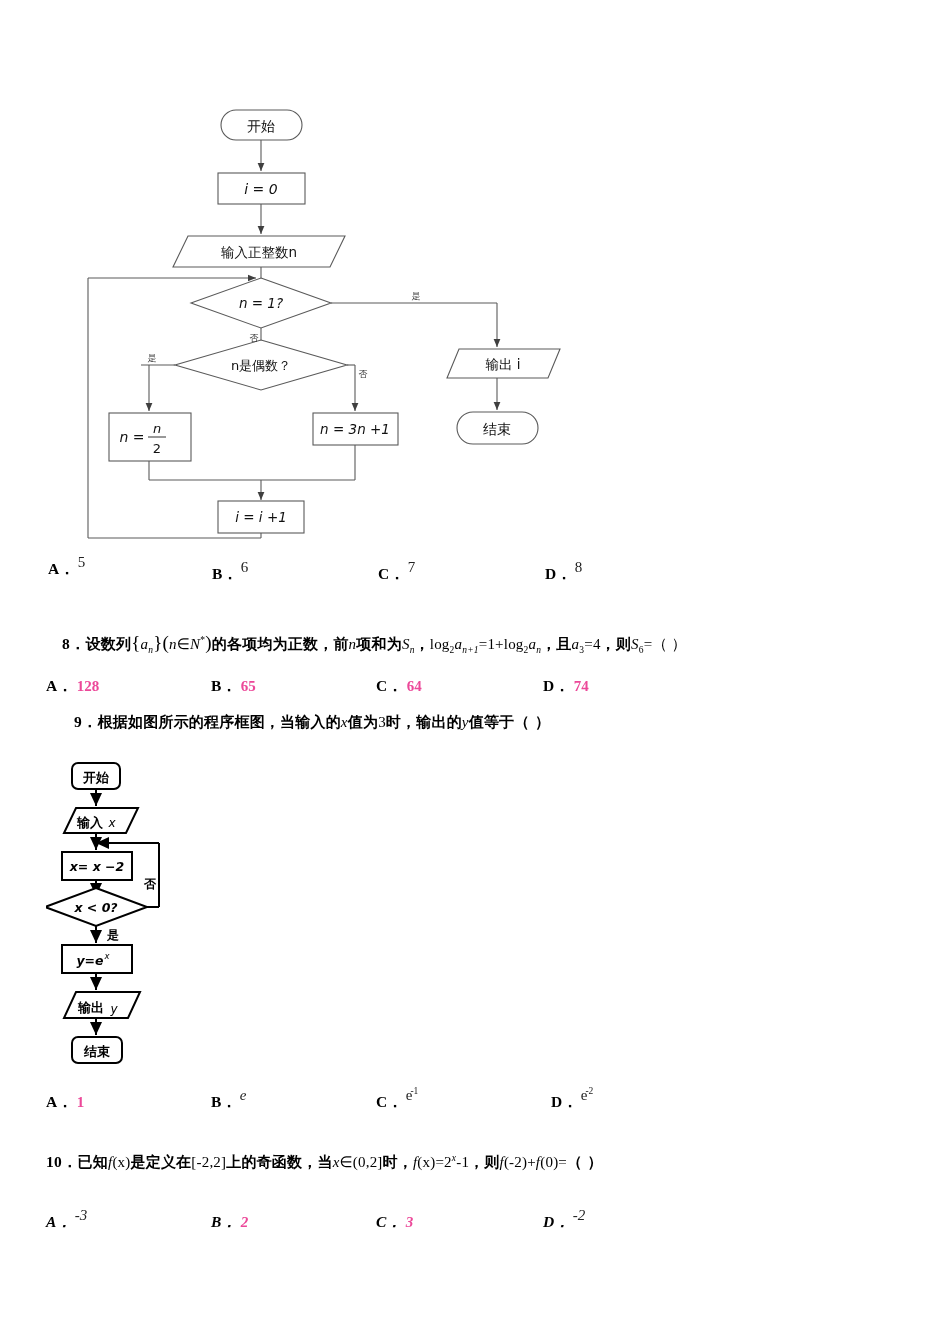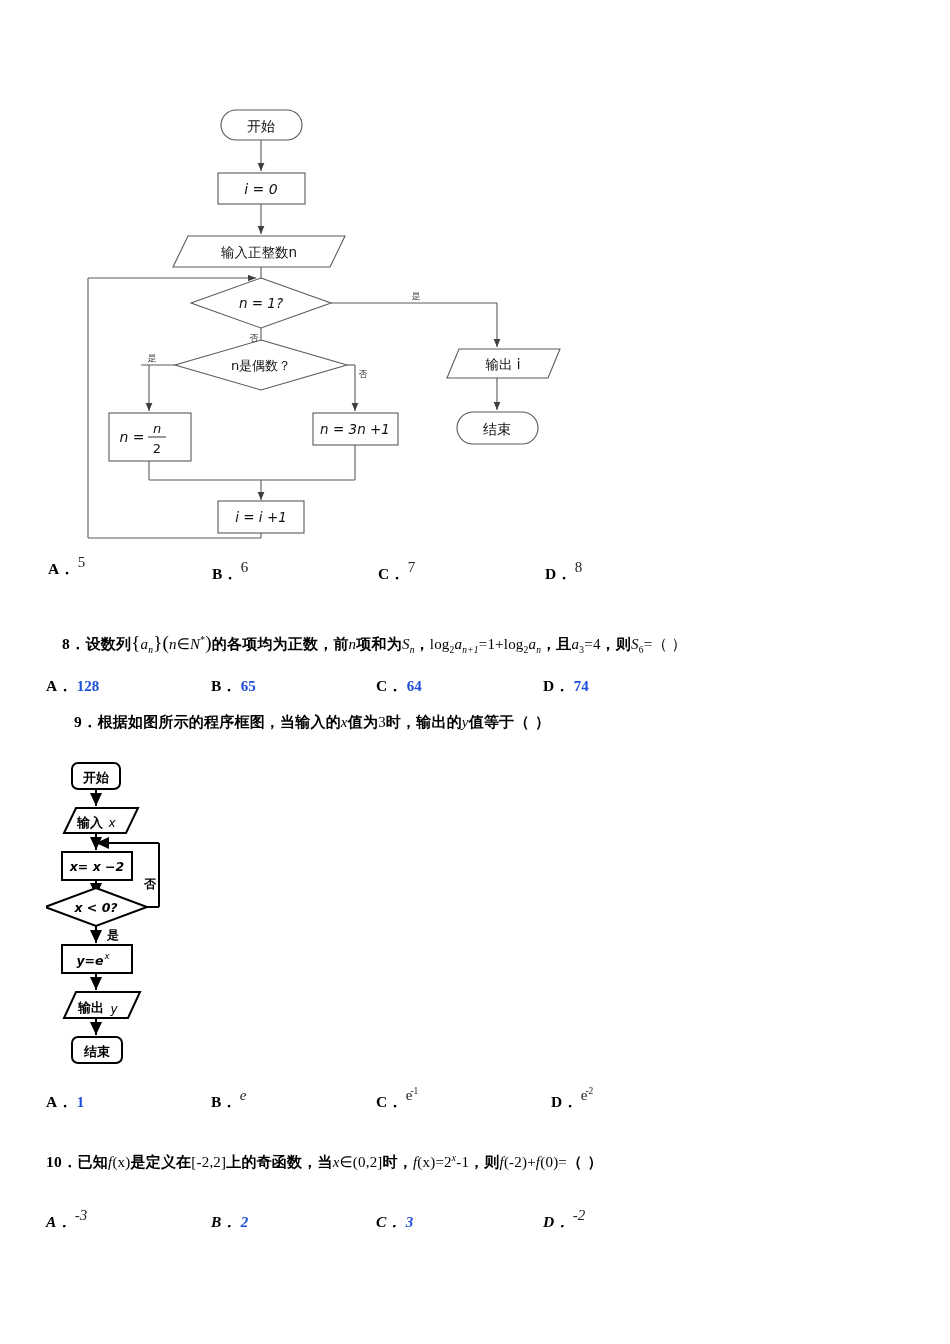--- a/index.html
+++ b/index.html
@@ -42,21 +42,21 @@
   .opt .lab { font-family: "Liberation Serif", serif; font-weight: bold; font-size: 15.5px; }
   .opt .val {
     font-family: "Liberation Serif", serif;
     font-weight: normal;
     font-size: 15px;
     position: relative;
     top: -7px;
     left: 3px;
     color: #222;
   }
-  .opt .val.plain { top: 0; font-weight: bold; left: 4px; color: #1d4ed8; text-align: right; }
+  .opt .val.plain { top: 0; font-weight: bold; left: 4px; color: #ec4899; text-align: right; }
 
   
   .fc { position: absolute; }
   .fc text { font-family: "DejaVu Sans", sans-serif; }
 </style>
 </head>
 <body>
 
 <div class="page">
 

